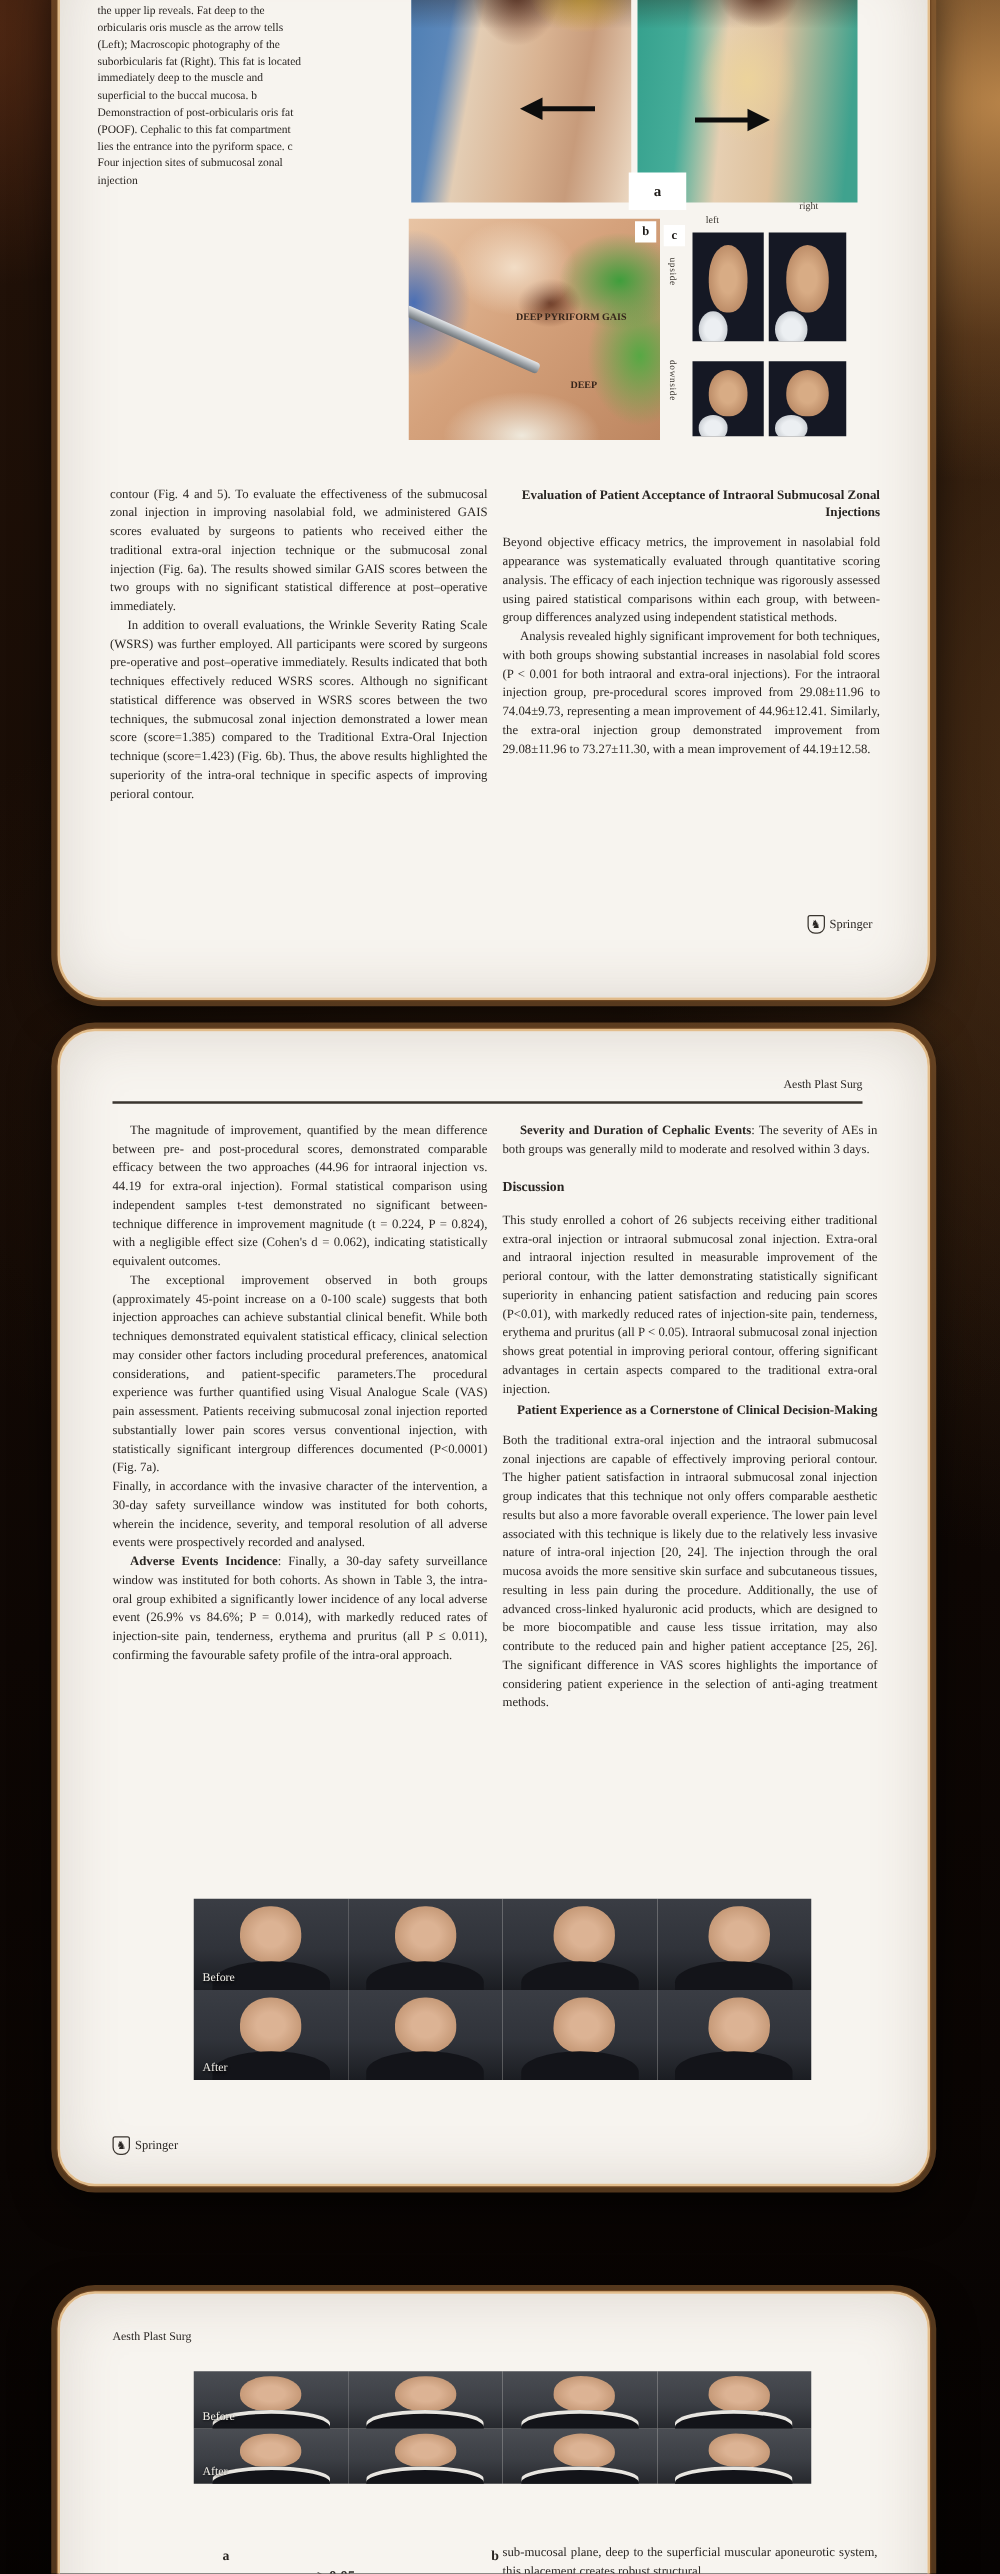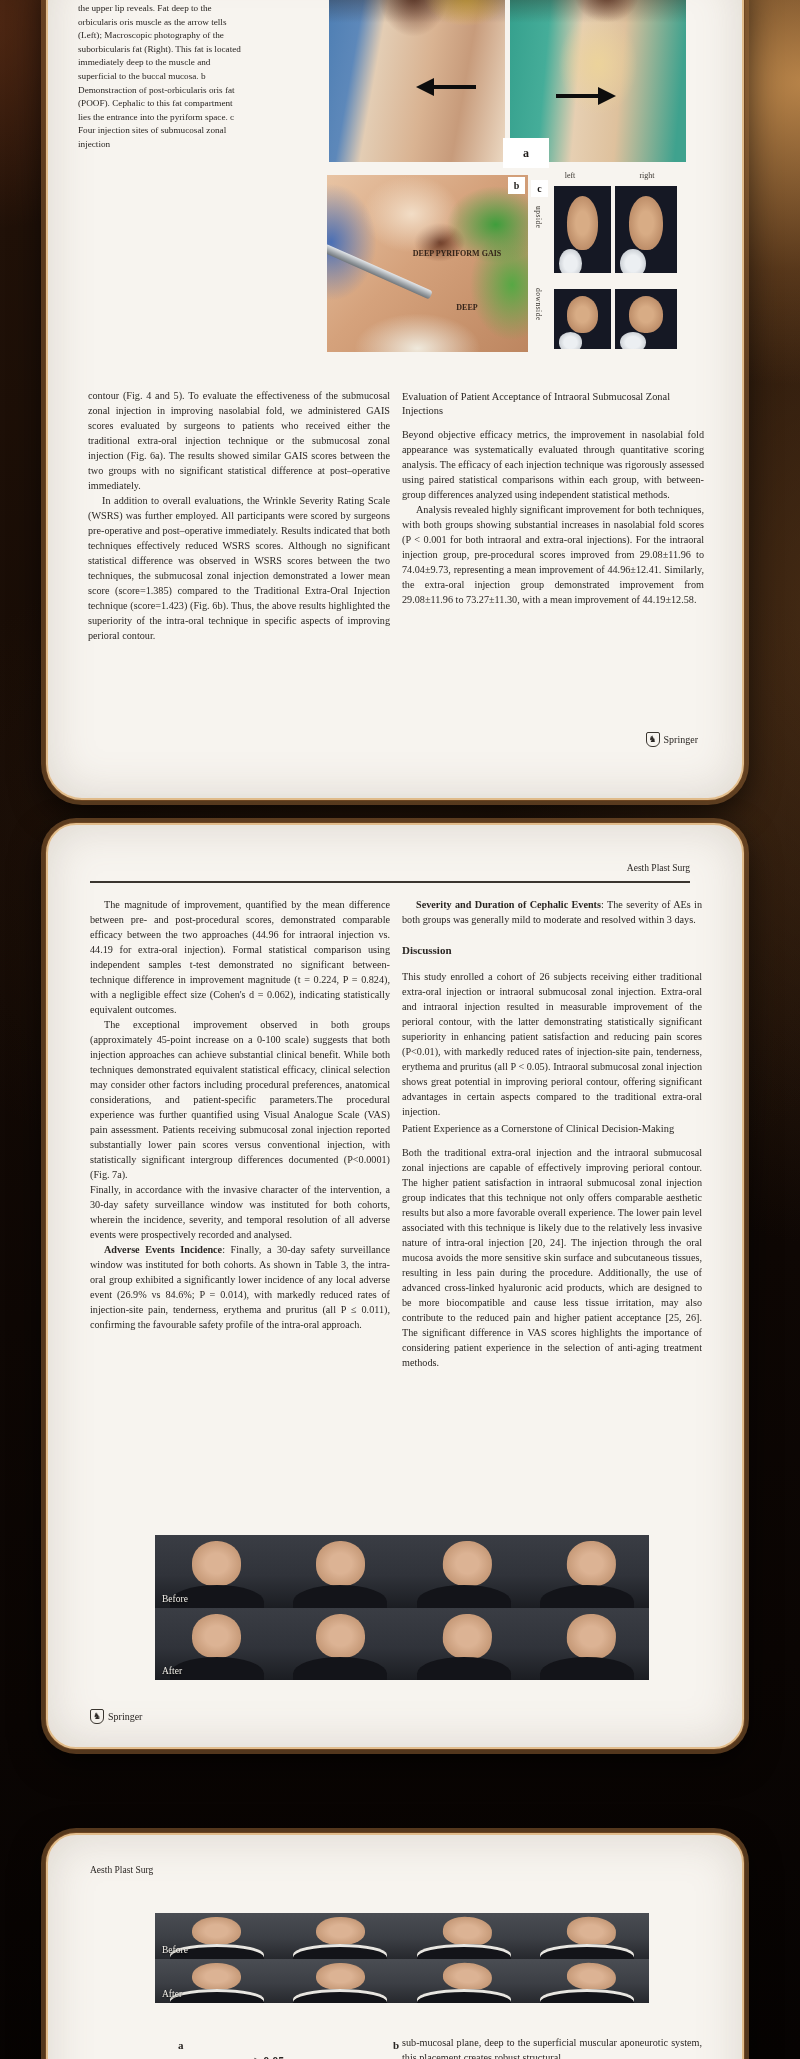--- a/index.html
+++ b/index.html
@@ -15,21 +15,21 @@
     border:2px solid #e2bd8c;
     box-shadow:0 0 0 1px #6e4622, 0 0 0 5px rgba(150,100,52,.55), 0 12px 34px rgba(0,0,0,.75),
       inset 0 0 46px rgba(122,104,88,.22);}
   .p1{top:-40px;height:836px;border-radius:36px;}
   .p2{top:823px;height:922px;border-radius:30px;}
   .p3{top:1833px;height:330px;border-radius:30px;}
   .abs{position:absolute;}
   .body-col{position:absolute;width:302px;color:#2a2623;font-size:10.2px;line-height:15px;text-align:justify;}
   .para{margin:0;}
   .indent{text-indent:14px;}
-  .head3{margin:10px 0 9px;font-weight:normal;font-size:10.4px;line-height:14px;text-align:left;}
+  .head3{margin:10px 0 9px;font-weight:bold;font-size:10.4px;line-height:14px;text-align:right;}
   .sect{margin:16px 0 11px;font-weight:bold;font-size:11px;text-align:left;}
   .runhead{font-size:9.5px;color:#2a2623;}
   .rule{position:absolute;height:1.5px;background:#3a352f;}
   .sidecap{font-size:9.2px;line-height:13.6px;color:#2a2623;}
   .figcap{margin:0;font-size:9.3px;line-height:13.5px;color:#2a2623;text-align:justify;}
   .springer{display:flex;align-items:center;gap:4px;font-size:10px;color:#2a2623;}
   .spr-mark{display:inline-flex;align-items:center;justify-content:center;width:12px;height:13px;
     border:1px solid #3a352f;border-radius:2px 2px 6px 6px;font-size:9px;line-height:1;color:#2a2623;}
   
   .ph{position:absolute;overflow:hidden;}
@@ -59,21 +59,21 @@
   .whitebox{position:absolute;background:#fff;display:flex;align-items:center;justify-content:center;
     font-weight:bold;color:#1d1a17;}
   .gridlab{position:absolute;font-size:8px;color:#3a352f;text-align:center;}
   .vlab{position:absolute;writing-mode:vertical-rl;font-size:7.5px;color:#3a352f;letter-spacing:.5px;}
   .gph{position:absolute;background:#151824;overflow:hidden;}
   .gph::before{content:"";position:absolute;left:22%;top:12%;width:56%;height:62%;border-radius:50% 50% 46% 46%;
     background:radial-gradient(#d8ac85 30%,#b4835f 85%);}
   .gph::after{content:"";position:absolute;left:8%;bottom:-6%;width:42%;height:34%;border-radius:50%;
     background:radial-gradient(#eceff2 40%,#b9bec4 90%);}
   
-  .strip{position:absolute;width:494px;margin-top:16px;}
+  .strip{position:absolute;width:494px;}
   .srow{position:relative;width:100%;display:flex;}
   .fpanel{position:relative;flex:1;overflow:hidden;}
   .f4 .fpanel{background:linear-gradient(#3a3d44 0%,#30333a 55%,#1b1d22 100%);}
   .f5 .fpanel{background:linear-gradient(#4a4d53 0%,#3c3f45 55%,#26282d 100%);}
   .fpanel::before{content:"";position:absolute;left:30%;top:8%;width:40%;height:62%;
     border-radius:48% 48% 44% 44%;background:radial-gradient(#dcb394 32%,#bd8f6c 88%);}
   .fpanel::after{content:"";position:absolute;left:12%;bottom:-14%;width:76%;height:46%;border-radius:50% 50% 0 0;
     background:#131419;}
   .f5 .fpanel::after{box-shadow:inset 0 3px 0 #e8e6e1;}
   .fpanel:nth-child(3)::before,.fpanel:nth-child(4)::before{transform:translateX(8%) rotate(4deg);}
@@ -101,21 +101,21 @@
 
     <div class="ph ph-diss" style="left:279px;top:213px;width:201px;height:177px;">
       <div class="retractor"></div>
       <div class="diss-label" style="left:68px;top:74px;width:124px;font-size:8px;line-height:10px;">DEEP PYRIFORM GAIS</div>
       <div class="diss-label" style="left:118px;top:128px;width:44px;font-size:8px;">DEEP</div>
     </div>
     <div class="whitebox" style="left:460px;top:215px;width:17px;height:17px;font-size:10px;">b</div>
     <div class="whitebox" style="left:483px;top:218px;width:17px;height:17px;font-size:10px;">c</div>
 
     <div class="gridlab" style="left:494px;top:209px;width:56px;">left</div>
-    <div class="gridlab" style="left:568px;top:209px;width:62px;">right</div>
+    <div class="gridlab" style="left:568px;top:198px;width:62px;">right</div>
     <div class="vlab" style="left:486px;top:244px;">upside</div>
     <div class="vlab" style="left:486px;top:326px;">downside</div>
     <div class="gph" style="left:506px;top:224px;width:57px;height:87px;"></div>
     <div class="gph" style="left:567px;top:224px;width:62px;height:87px;"></div>
     <div class="gph" style="left:506px;top:327px;width:57px;height:60px;"></div>
     <div class="gph" style="left:567px;top:327px;width:62px;height:60px;"></div>
 
     <div class="body-col" style="left:40px;top:426px;">
       <p class="para">contour (Fig. 4 and 5). To evaluate the effectiveness of the submucosal zonal injection in improving nasolabial fold, we administered GAIS scores evaluated by surgeons to patients who received either the traditional extra-oral injection technique or the submucosal zonal injection (Fig. 6a). The results showed similar GAIS scores between the two groups with no significant statistical difference at post–operative immediately.</p>
       <p class="para indent">In addition to overall evaluations, the Wrinkle Severity Rating Scale (WSRS) was further employed. All participants were scored by surgeons pre-operative and post–operative immediately. Results indicated that both techniques effectively reduced WSRS scores. Although no significant statistical difference was observed in WSRS scores between the two techniques, the submucosal zonal injection demonstrated a lower mean score (score=1.385) compared to the Traditional Extra-Oral Injection technique (score=1.423) (Fig. 6b). Thus, the above results highlighted the superiority of the intra-oral technique in specific aspects of improving perioral contour.</p>

